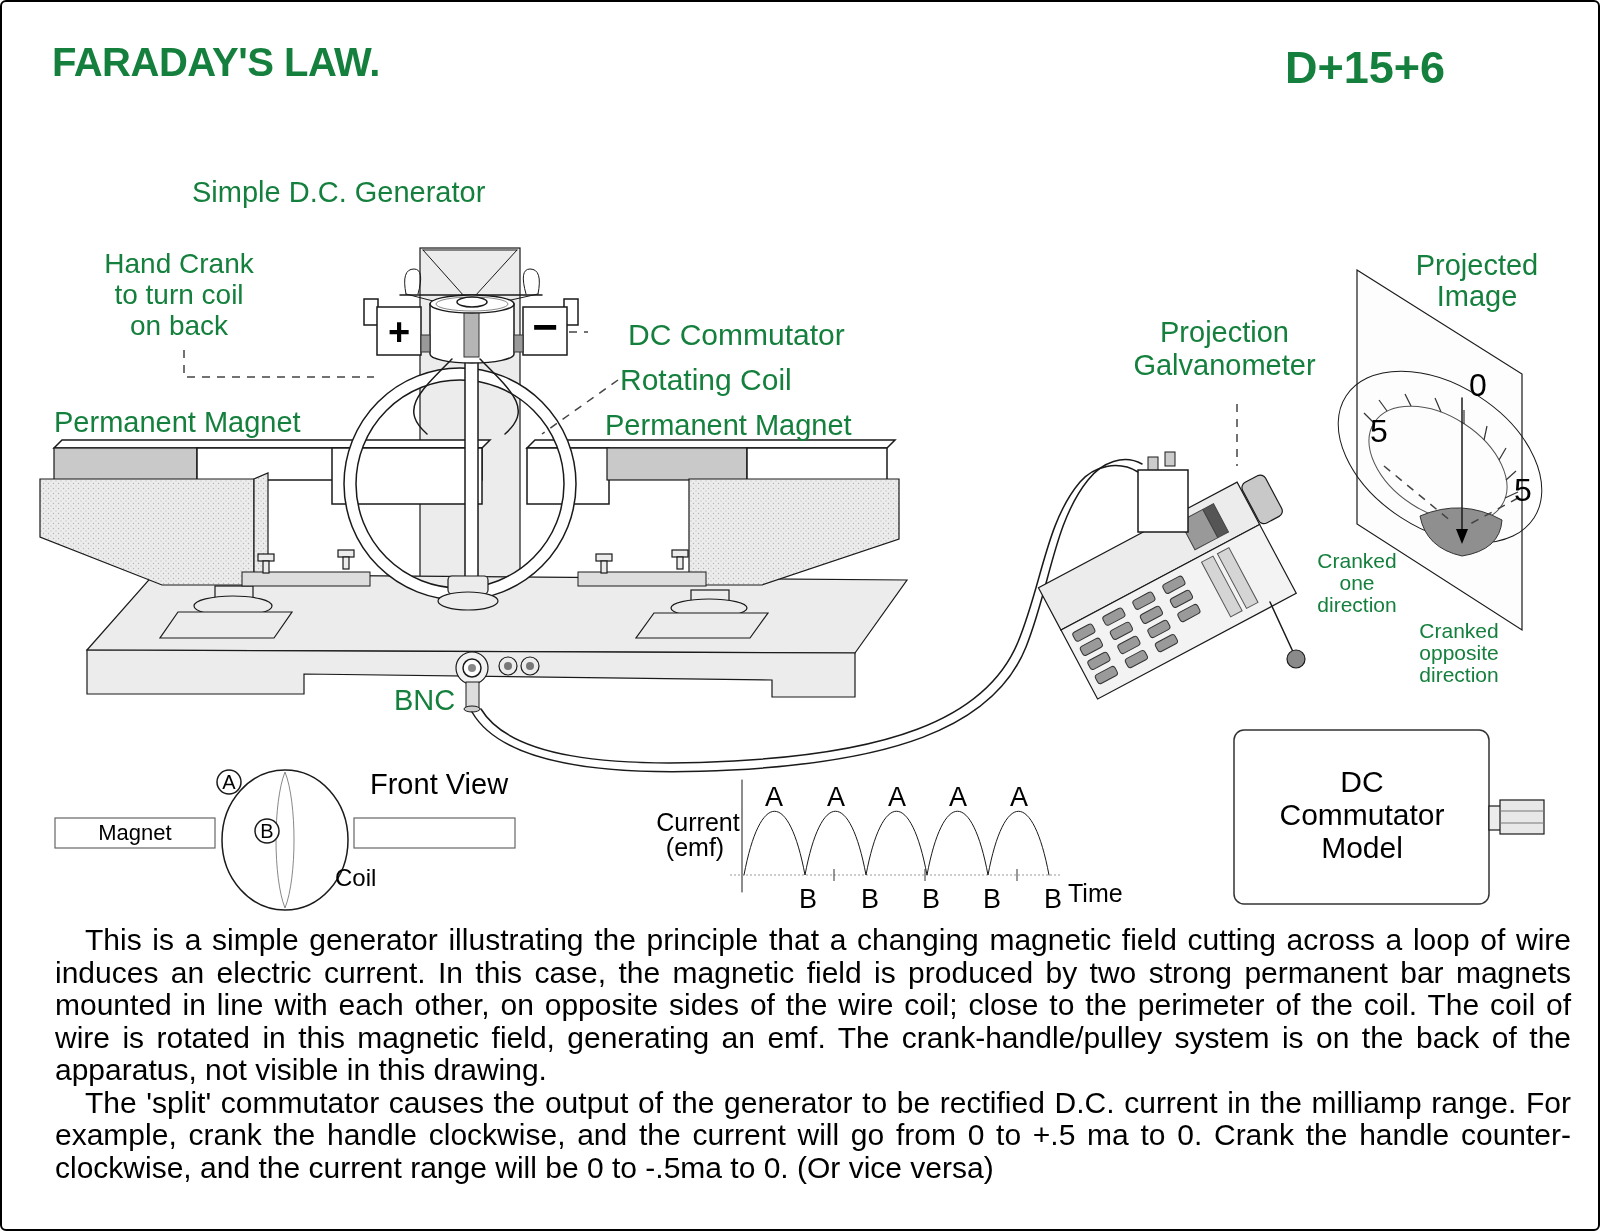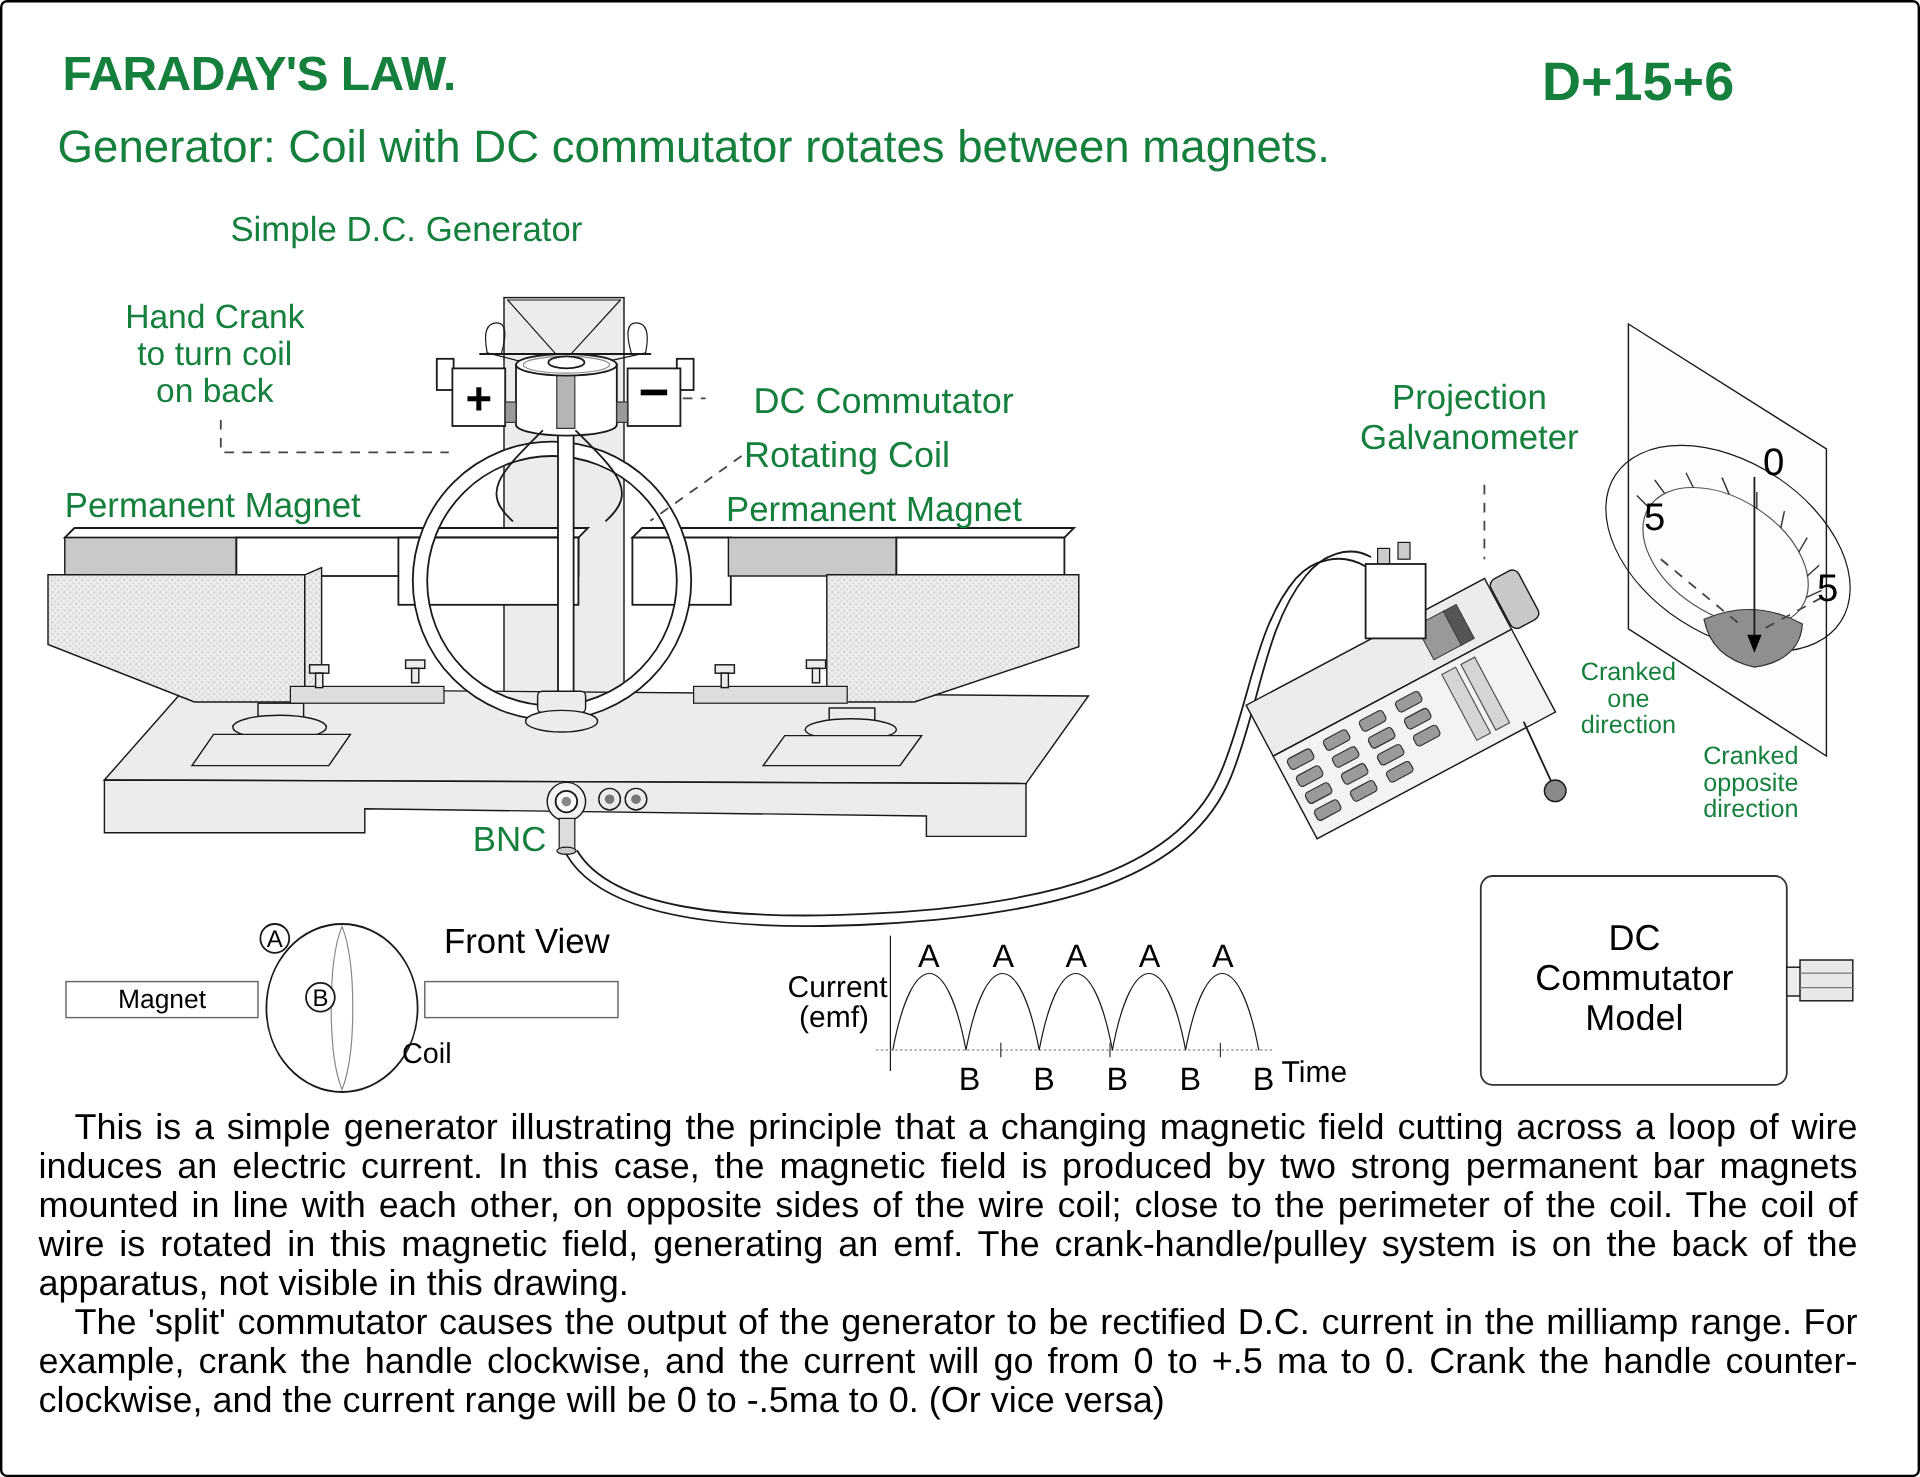--- a/index.html
+++ b/index.html
@@ -12,21 +12,21 @@
   .fw{fill:#fff;stroke:#1a1a1a;stroke-width:1.5;}
   .fg{fill:#ececec;stroke:#1a1a1a;stroke-width:1.2;}
   .fg2{fill:#c9c9c9;stroke:#1a1a1a;stroke-width:1.2;}
   .fst{fill:url(#stip);stroke:#1a1a1a;stroke-width:1.2;}
   .fd{fill:#9a9a9a;stroke:#333;stroke-width:1;}
   .dash{stroke:#444;stroke-width:1.5;fill:none;stroke-dasharray:8 7;}
   text.t{font-family:"Liberation Sans",sans-serif;fill:#000;}
   .title{font-weight:bold;font-size:40px;letter-spacing:-0.5px;}
   .code{font-weight:bold;font-size:45px;}
   .subtitle{font-size:38px;}
-  .body-text{position:absolute;left:30px;top:922px;width:1516px;font-size:30px;line-height:32.5px;text-align:justify;}
+  .body-text{position:absolute;left:53px;top:922px;width:1516px;font-size:30px;line-height:32.5px;text-align:justify;}
   .body-text p{margin:0;text-indent:30px;}
 </style>
 </head>
 <body>
 
 <div class="page">
 
   <svg width="1600" height="1231" viewBox="0 0 1600 1231">
     <defs>
       <pattern id="stip" width="5" height="5" patternUnits="userSpaceOnUse">
@@ -259,40 +259,43 @@
       <line x1="1498" y1="809" x2="1542" y2="809" stroke="#777" stroke-width="1"></line>
       <line x1="1498" y1="821" x2="1542" y2="821" stroke="#777" stroke-width="1"></line>
       <text x="1360" y="790" font-size="30" text-anchor="middle" class="t">DC</text>
       <text x="1360" y="823" font-size="30" text-anchor="middle" class="t">Commutator</text>
       <text x="1360" y="856" font-size="30" text-anchor="middle" class="t">Model</text>
     </g>
   </svg>
 
   <div class="lbl title" style="left:50px;top:38px;">FARADAY'S LAW.</div>
   <div class="lbl code" style="left:1283px;top:40px;">D+15+6</div>
-  <div class="lbl subtitle" style="left:46px;top:100px;">Generator: Coil with DC commutator rotates between magnets.</div>
   <div class="lb l lbl" style="left:190px;top:174px;font-size:29px;">Simple D.C. Generator</div>
 
   <div class="lbl ctr" style="left:62px;top:246px;width:230px;font-size:28px;line-height:31px;">
     <div>Hand Crank</div>
     <div>to turn coil</div>
     <div>on back</div>
   </div>
 
   <div class="lbl" style="left:52px;top:404px;font-size:29px;">Permanent Magnet</div>
   <div class="lbl" style="left:603px;top:407px;font-size:29px;">Permanent Magnet</div>
   <div class="lbl" style="left:590px;top:316px;font-size:30px;margin-left:36px;">DC Commutator</div>
   <div class="lbl" style="left:618px;top:361px;font-size:30px;">Rotating Coil</div>
   <div class="lbl" style="left:392px;top:682px;font-size:29px;">BNC</div>
 
   <div class="lbl ctr" style="left:1100px;top:314px;width:245px;font-size:29px;line-height:33px;">
     <div>Projection</div>
     <div>Galvanometer</div>
   </div>
 
+  <div class="lbl ctr" style="left:1392px;top:248px;width:166px;font-size:29px;line-height:31px;">
+    <div>Projected</div>
+    <div>Image</div>
+  </div>
 
   <div class="lbl ctr" style="left:1305px;top:548px;width:100px;font-size:21px;line-height:22px;">
     <div>Cranked</div>
     <div>one</div>
     <div>direction</div>
   </div>
 
   <div class="lbl ctr" style="left:1402px;top:618px;width:110px;font-size:21px;line-height:22px;">
     <div>Cranked</div>
     <div>opposite</div>

